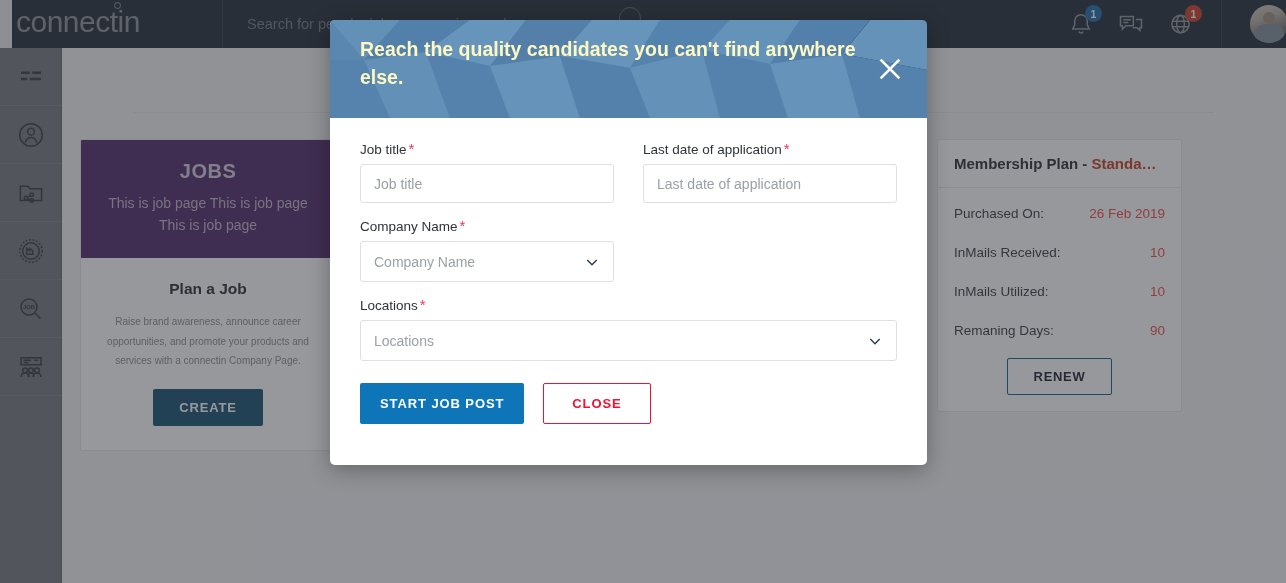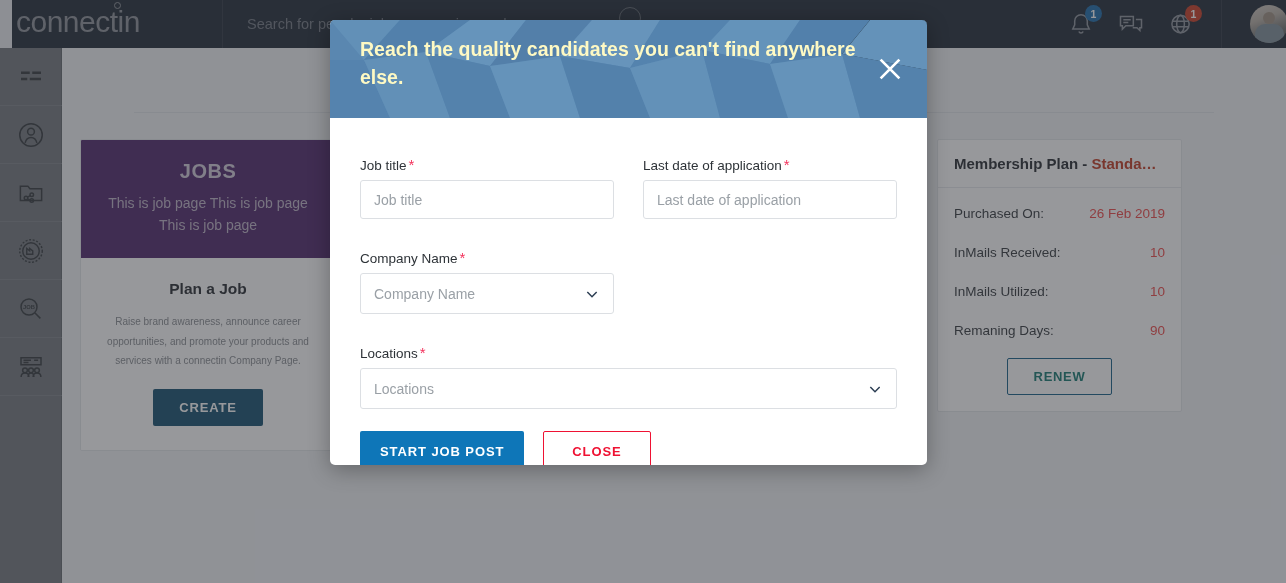--- a/index.html
+++ b/index.html
@@ -181,21 +181,21 @@
   .mem-head .plan { color: #c0361c; }
   .mem-body { padding: 6px 16px 16px 16px; }
   .mem-row {
     display: flex; align-items: flex-start; justify-content: space-between;
     padding: 12px 0; font-size: 13.5px;
   }
   .mem-key { color: #2e3338; }
   .mem-val { color: #ef4444; }
   .renew-wrap { text-align: center; padding-top: 8px; }
   .btn-renew {
-    background: #fff; color: #0f766e;
+    background: #fff; color: #0f172a;
     border: 1px solid #0e5b85; border-radius: 2px;
     font-size: 13px; font-weight: 700; letter-spacing: 0.7px;
     padding: 10px 26px; cursor: pointer;
   }
 
   
   .overlay {
     position: absolute; inset: 0;
     background: rgba(55,58,64,0.52);
     z-index: 10;
@@ -227,21 +227,21 @@
   .modal-close svg { width: 30px; height: 30px; display: block; }
 
   .modal-body { padding: 22px 30px 0 30px; }
   .form-grid {
     display: grid; grid-template-columns: 254px 254px;
     column-gap: 29px; row-gap: 0;
   }
   .field { margin-bottom: 14px; }
   .field.full { grid-column: 1 / span 2; width: 537px; }
   .flabel {
-    font-size: 13.5px; color: #2e3338; margin-bottom: 7px; display: block; margin-top: 16px;
+    font-size: 13.5px; color: #2e3338; margin-bottom: 7px; display: block;
   }
   .flabel .req { color: #f3325c; font-size: 15px; margin-left: 2px; }
   .fctl {
     position: relative; width: 100%; height: 39px;
     border: 1px solid #dcdfe3; border-radius: 3px; background: #fff;
   }
   .fctl input {
     width: 100%; height: 37px; border: none; outline: none;
     background: transparent; padding: 0 13px;
     font-size: 14px; color: #3d424a;

